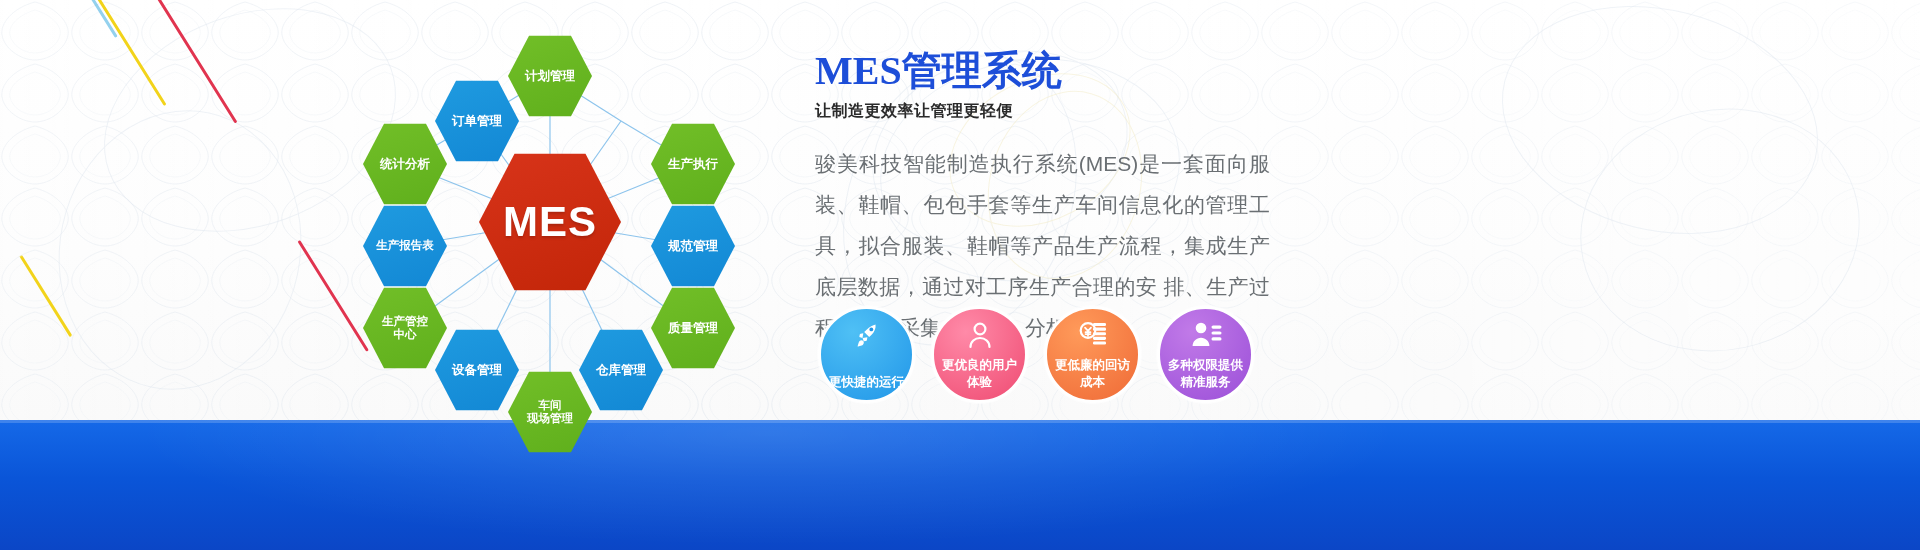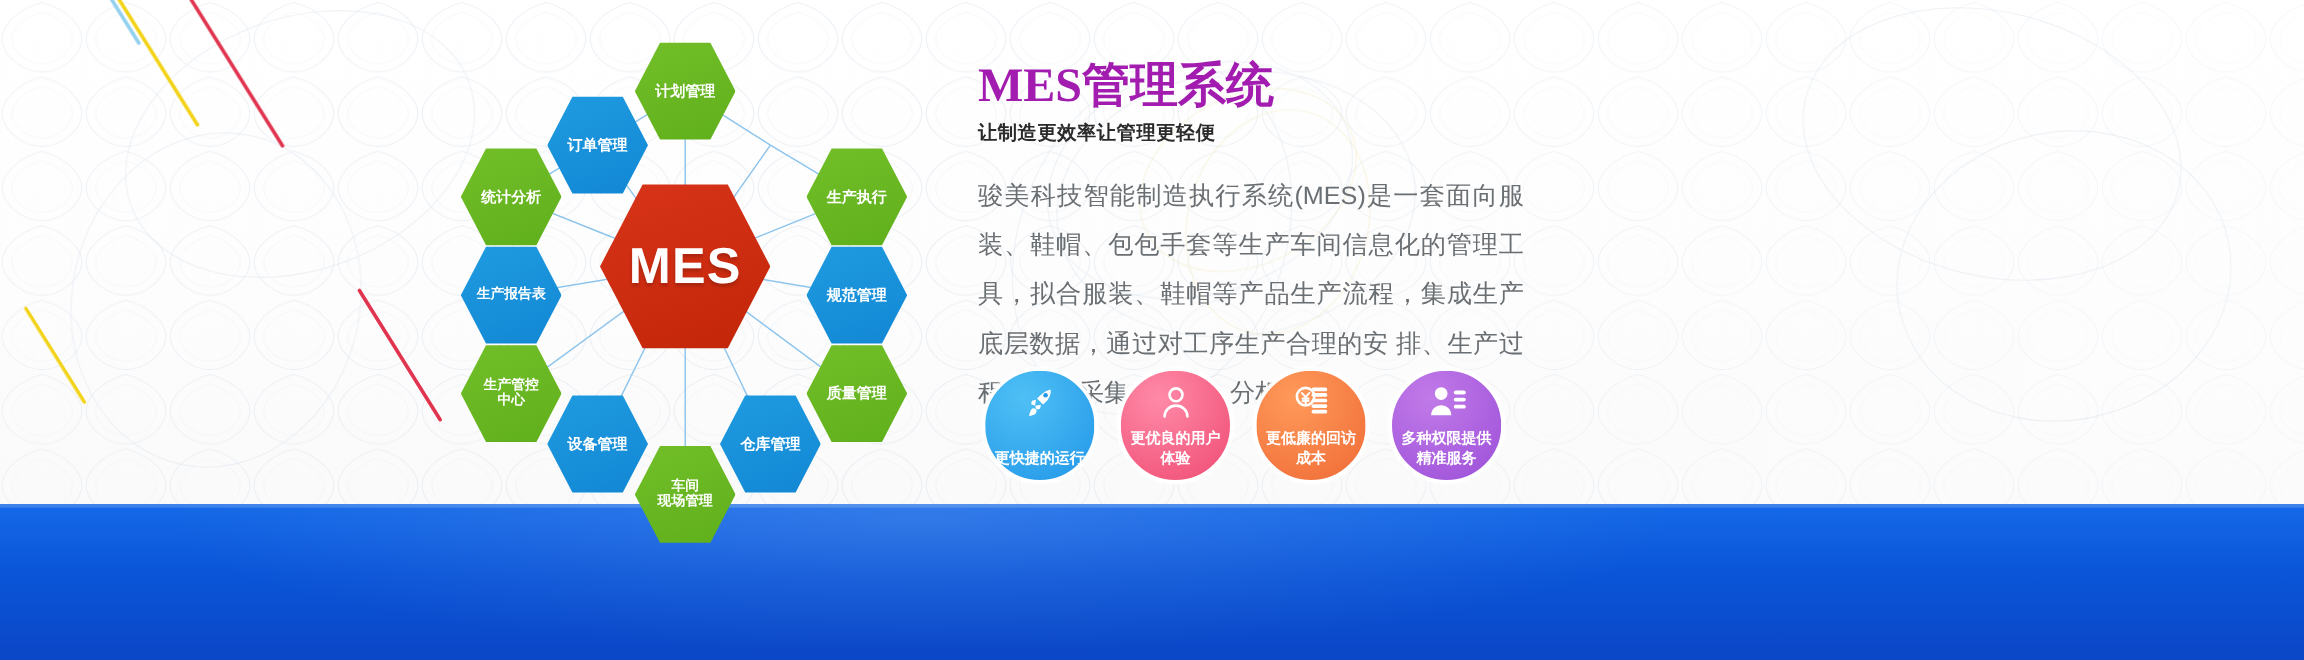--- a/index.html
+++ b/index.html
@@ -14,36 +14,36 @@
     background:linear-gradient(180deg,#1569e8 0%,#0a55d8 45%,#0b46c6 100%);}
   .bg-blue:after{content:"";position:absolute;left:0;top:0;width:100%;height:3px;
     background:rgba(255,255,255,.18);}
   .blue-sheen{position:absolute;left:0;top:420px;width:1920px;height:130px;
     background:radial-gradient(ellipse 900px 160px at 40% 10%,rgba(255,255,255,.13),rgba(255,255,255,0) 70%);}
 
   
   .slash{position:absolute;transform-origin:0 0;height:3px;border-radius:2px;}
 
   
-  #diagram{position:absolute;left:346px;top:22px;width:450px;height:400px;}
+  #diagram{position:absolute;left:325px;top:22px;width:450px;height:400px;}
   .hex{position:absolute;display:flex;align-items:center;justify-content:center;
     text-align:center;color:#fff;font-weight:700;line-height:1.15;
     clip-path:polygon(25% 2%,75% 2%,100% 50%,75% 98%,25% 98%,0% 50%);
     -webkit-clip-path:polygon(25% 2%,75% 2%,100% 50%,75% 98%,25% 98%,0% 50%);}
   .hex span{display:block;padding:0 4px;}
   .hex.small{width:84px;height:84px;font-size:12.5px;}
   .hex.green{background:linear-gradient(160deg,#72bf28,#5faf1c);}
   .hex.blue{background:linear-gradient(160deg,#1f9be0,#1287d4);}
   .hex.center{width:142px;height:142px;background:linear-gradient(160deg,#d8341a,#c22508);
     font-size:42px;letter-spacing:1px;text-shadow:0 2px 3px rgba(0,0,0,.18);}
 
   
   #right{position:absolute;left:815px;top:50px;width:520px;}
   .title{font-family:"Liberation Serif","DejaVu Serif",serif;font-weight:700;
-    font-size:40px;color:#a21caf;letter-spacing:0px;margin:0;line-height:1.05;}
+    font-size:40px;color:#1d4ed8;letter-spacing:0px;margin:0;line-height:1.05;}
   .subtitle{font-size:16px;font-weight:700;color:#2a2a2a;margin:9px 0 0 0;letter-spacing:.5px;}
   .para{margin:22px 0 0 0;font-size:21px;line-height:1.95;color:#6a6f73;
     text-align:justify;width:455px;}
 
   
   #badges{position:absolute;left:818px;top:306px;display:flex;gap:16px;}
   .badge{width:97px;height:97px;border-radius:50%;position:relative;
     display:flex;flex-direction:column;align-items:center;justify-content:flex-end;
     padding-bottom:9px;box-sizing:border-box;color:#fff;text-align:center;
     border:3px solid #fff;box-shadow:0 0 0 1px rgba(255,255,255,.6);}

